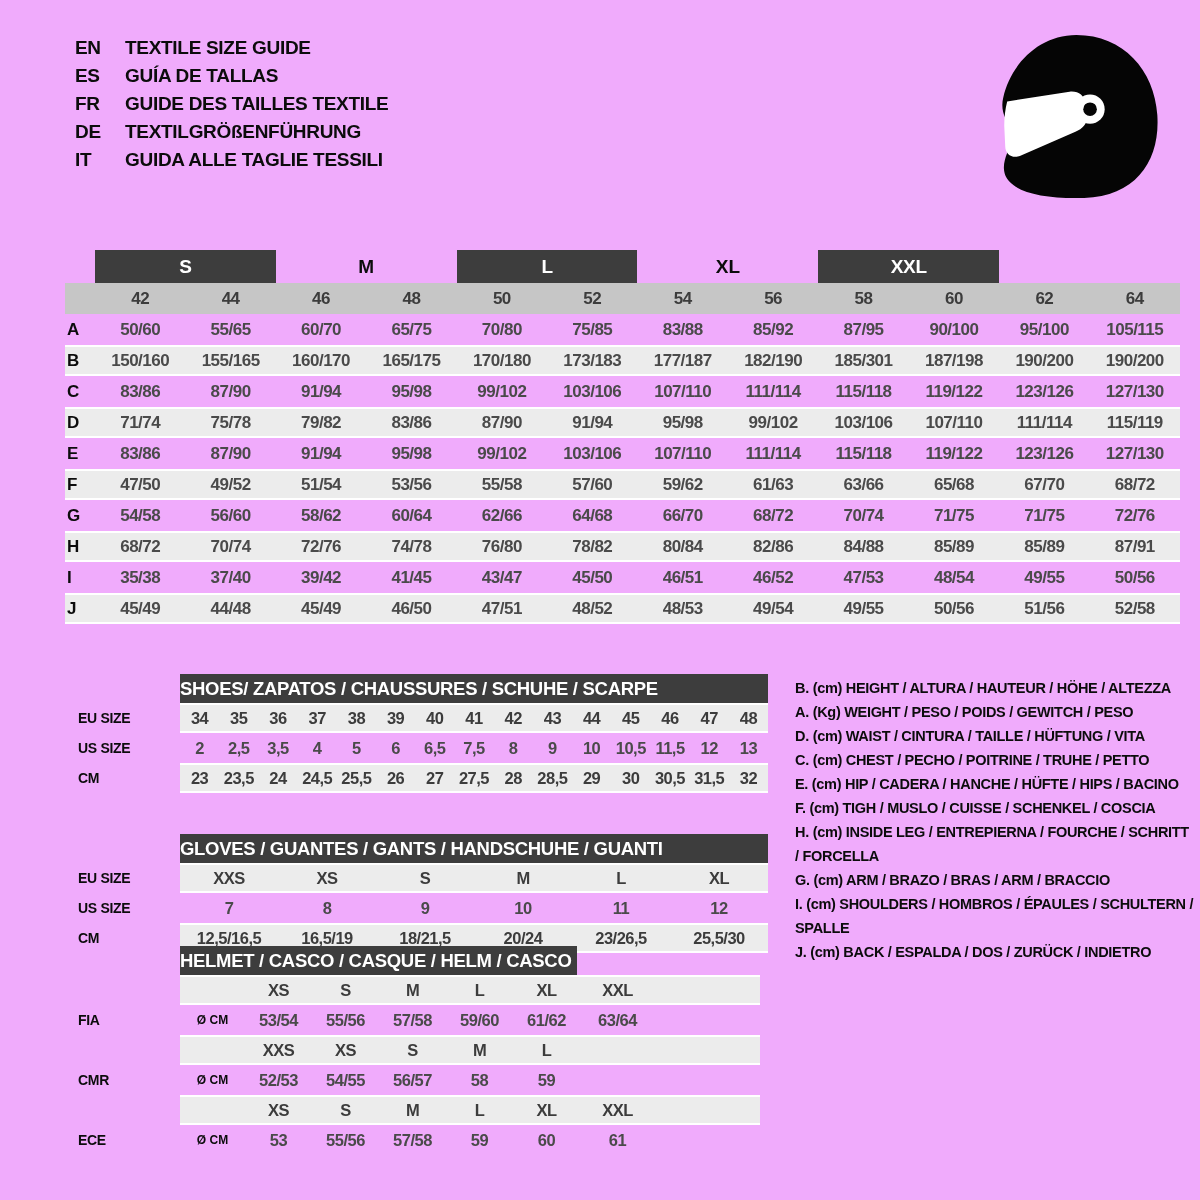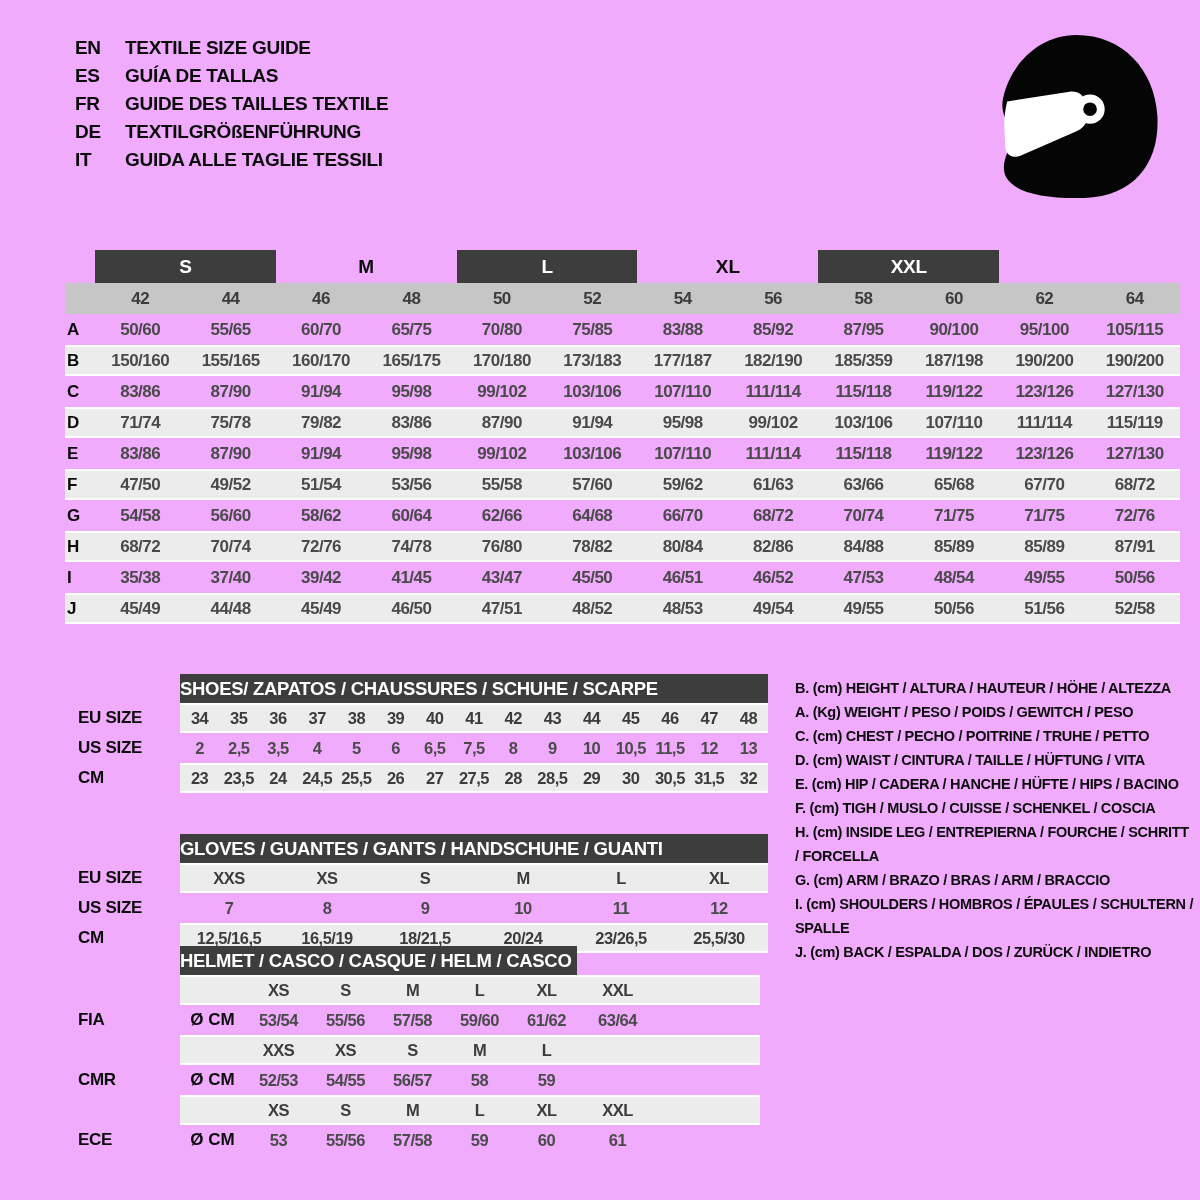--- a/index.html
+++ b/index.html
@@ -25,27 +25,27 @@
   .sizeband .tcell{color:#3c3c3c;}
   .tcell{text-align:center;font-size:17px;letter-spacing:-0.5px;color:#4a4a4a;white-space:nowrap;}
   .tlabel{text-align:left;padding-left:2px;font-size:17px;color:#0c0c0c;}
   .trow.shade{background:#ececec;border-top:2px solid #fff;border-bottom:2px solid #fff;height:27px;}
 
   
   .btable{position:absolute;left:65px;}
   .btitle{margin-left:115px;height:29px;background:#3d3d3d;color:#fff;display:flex;align-items:center;
           font-size:18.5px;letter-spacing:-0.3px;white-space:nowrap;}
   .brow{display:flex;align-items:stretch;height:30px;}
-  .blabel{width:115px;flex:none;display:flex;align-items:center;font-size:17px;letter-spacing:-0.3px;
+  .blabel{width:115px;flex:none;display:flex;align-items:center;font-size:14px;letter-spacing:-0.3px;
           padding-left:13px;box-sizing:border-box;color:#0c0c0c;white-space:nowrap;}
   .bcells{display:grid;align-items:center;}
   .bcells.shade{background:#ececec;border-top:2px solid #fff;border-bottom:2px solid #fff;}
   .bcell{text-align:center;font-size:16.5px;letter-spacing:-0.5px;color:#4a4a4a;white-space:nowrap;}
   .bcell.dark{color:#3c3c3c;}
-  .unitcell{text-align:center;font-size:17px;color:#0c0c0c;white-space:nowrap;}
+  .unitcell{text-align:center;font-size:12px;color:#0c0c0c;white-space:nowrap;}
 
   .shoes-cells{width:588px;grid-template-columns:repeat(15,1fr);}
   .gloves-cells{width:588px;grid-template-columns:repeat(6,1fr);}
   .helmet-cells{width:580px;grid-template-columns:65px 67px 67px 67px 67px 67px 75px 1fr;}
   .helmet-title{width:397px;box-sizing:border-box;}
 
   
   .legend{position:absolute;left:795px;top:676px;width:400px;font-size:14.5px;line-height:24px;
           letter-spacing:-0.3px;color:#0c0c0c;}
 </style>
@@ -134,21 +134,21 @@
         <div class="trow shade">
           <div class="tlabel">B</div>
           <div class="tcell">150/160</div>
           <div class="tcell">155/165</div>
           <div class="tcell">160/170</div>
           <div class="tcell">165/175</div>
           <div class="tcell">170/180</div>
           <div class="tcell">173/183</div>
           <div class="tcell">177/187</div>
           <div class="tcell">182/190</div>
-          <div class="tcell">185/359</div>
+          <div class="tcell">185/301</div>
           <div class="tcell">187/198</div>
           <div class="tcell">190/200</div>
           <div class="tcell">190/200</div>
         </div>
         <div class="trow">
           <div class="tlabel">C</div>
           <div class="tcell">83/86</div>
           <div class="tcell">87/90</div>
           <div class="tcell">91/94</div>
           <div class="tcell">95/98</div>
@@ -448,22 +448,22 @@
             <div class="bcell">60</div>
             <div class="bcell">61</div>
           </div>
         </div>
       </div>
   </div>
 
   <div class="legend" id="legend">
       <div class="legend-item">B. (cm) HEIGHT / ALTURA / HAUTEUR / HÖHE / ALTEZZA</div>
       <div class="legend-item">A. (Kg) WEIGHT / PESO / POIDS / GEWITCH / PESO</div>
+      <div class="legend-item">D. (cm) WAIST / CINTURA / TAILLE / HÜFTUNG / VITA</div>
       <div class="legend-item">C. (cm) CHEST / PECHO / POITRINE / TRUHE / PETTO</div>
-      <div class="legend-item">D. (cm) WAIST / CINTURA / TAILLE / HÜFTUNG / VITA</div>
       <div class="legend-item">E. (cm) HIP / CADERA / HANCHE / HÜFTE / HIPS / BACINO</div>
       <div class="legend-item">F. (cm) TIGH / MUSLO / CUISSE / SCHENKEL / COSCIA</div>
       <div class="legend-item">H. (cm) INSIDE LEG / ENTREPIERNA / FOURCHE / SCHRITT / FORCELLA</div>
       <div class="legend-item">G. (cm) ARM / BRAZO / BRAS / ARM / BRACCIO</div>
       <div class="legend-item">I. (cm) SHOULDERS / HOMBROS / ÉPAULES / SCHULTERN / SPALLE</div>
       <div class="legend-item">J. (cm) BACK / ESPALDA / DOS / ZURÜCK / INDIETRO</div>
     </div>
 
 </div>
 

